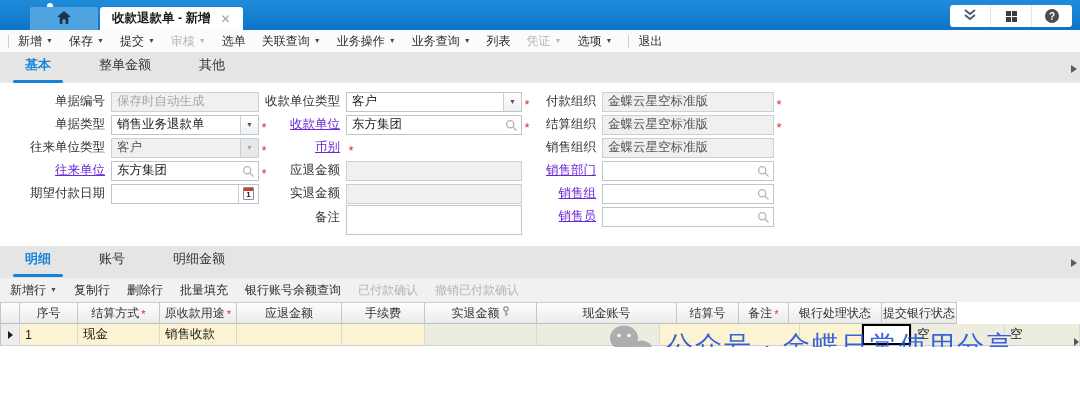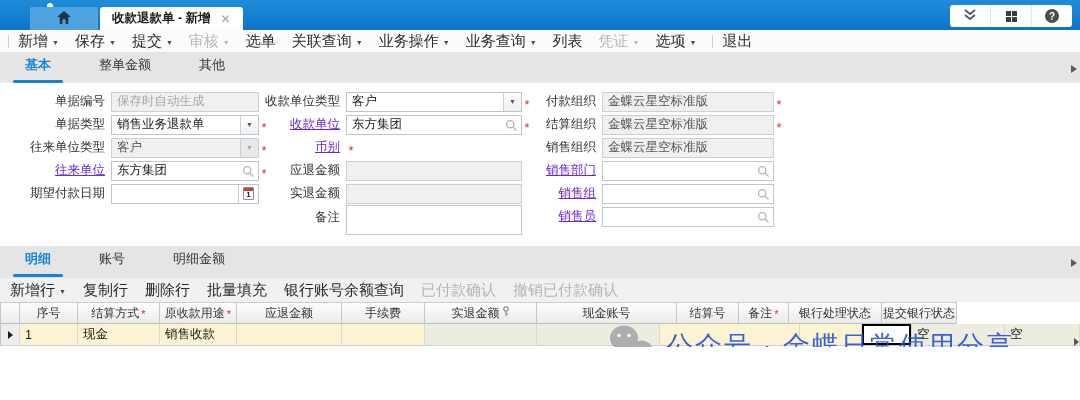--- a/index.html
+++ b/index.html
@@ -24,21 +24,21 @@
   .grid4{display:grid;grid-template-columns:5px 5px;grid-template-rows:5px 5px;gap:1px;}
   .grid4 span{background:#3d3d3d;display:block;}
   .helpc{width:14px;height:14px;border-radius:50%;background:#4c4c4c;color:#fff;font-size:10px;font-weight:bold;
        display:flex;align-items:center;justify-content:center;}
   .helpc::before{content:"?";}
 
   
   #tbar{position:absolute;left:0;top:30px;width:1080px;height:23px;background:#fbfbfb;
        border-bottom:1px solid #e7e7e7;display:flex;align-items:center;padding-left:8px;box-sizing:border-box;}
   .vsep{width:1px;height:13px;background:#cfcfcf;margin:0 9px 0 0;flex:none;}
-  .tbi{font-size:15px;color:#2b2b2b;margin-right:16px;display:flex;align-items:center;cursor:pointer;white-space:nowrap;}
+  .tbi{font-size:12px;color:#2b2b2b;margin-right:16px;display:flex;align-items:center;cursor:pointer;white-space:nowrap;}
   .tbi.dis{color:#b5b5b5;cursor:default;}
   .car{margin-left:4px;display:inline-block;}
   .car::after{content:"\25BC";font-size:7px;color:#4a4a4a;position:relative;top:-2px;}
   .tbi.dis .car::after{color:#b5b5b5;}
 
   
   .strip{position:absolute;left:0;width:1080px;height:31px;border-bottom:1px solid #ebebeb;
        display:flex;align-items:flex-end;padding-left:13px;box-sizing:border-box;background:#e5e5e5;}
   .tab{padding:6px 12px 8px;font-size:13px;color:#333;margin-right:24px;position:relative;cursor:pointer;white-space:nowrap;}
   .tab.active{color:#1584d8;font-weight:bold;}

